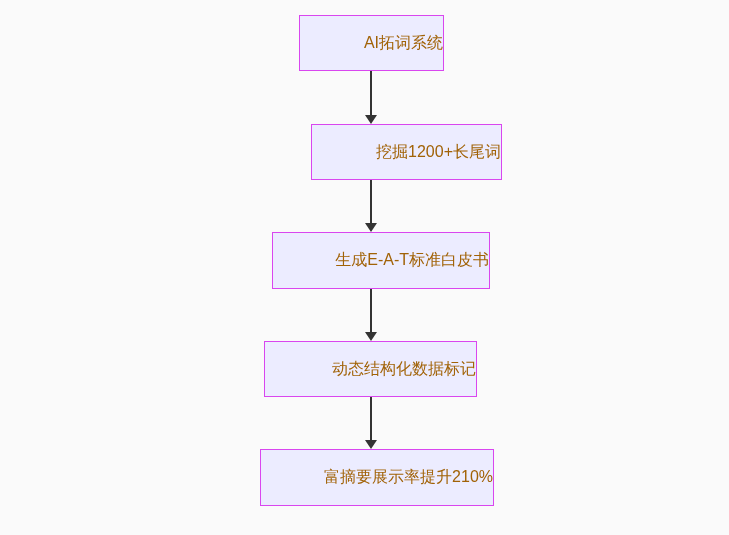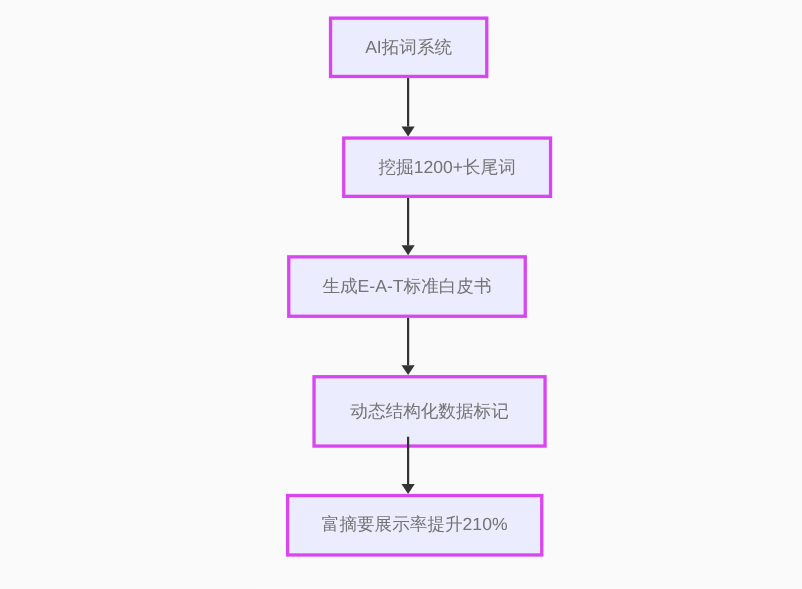--- a/index.html
+++ b/index.html
@@ -11,33 +11,33 @@
     width: 729px;
     height: 535px;
     background: #fafafa;
     font-family: "Liberation Sans", "DejaVu Sans", sans-serif;
     overflow: hidden;
   }
   .node {
     position: absolute;
     box-sizing: border-box;
     background: #ececff;
-    border: 3px solid #d946ef;
-    color: #737373;
+    border: 1px solid #d946ef;
+    color: #a16207;
     font-size: 16px;
     display: flex;
     align-items: center;
-    justify-content: center;
+    justify-content: flex-end;
     text-align: center;
     white-space: nowrap;
   }
   .n1 { left: 299px; top: 15px;  width: 145px; height: 56px; }
   .n2 { left: 275px; top: 124px; width: 191px; height: 56px; margin-left: 36px; }
-  .n3 { left: 261px; top: 232px; width: 218px; height: 57px; }
-  .n4 { left: 264px; top: 341px; width: 213px; height: 66px; margin-left: 20px; }
+  .n3 { left: 272px; top: 232px; width: 218px; height: 57px; }
+  .n4 { left: 264px; top: 341px; width: 213px; height: 56px; }
   .n5 { left: 260px; top: 449px; width: 234px; height: 57px; }
 
   .edge {
     position: absolute;
     left: 365px;
     width: 12px;
     display: flex;
     flex-direction: column;
     align-items: center;
   }

